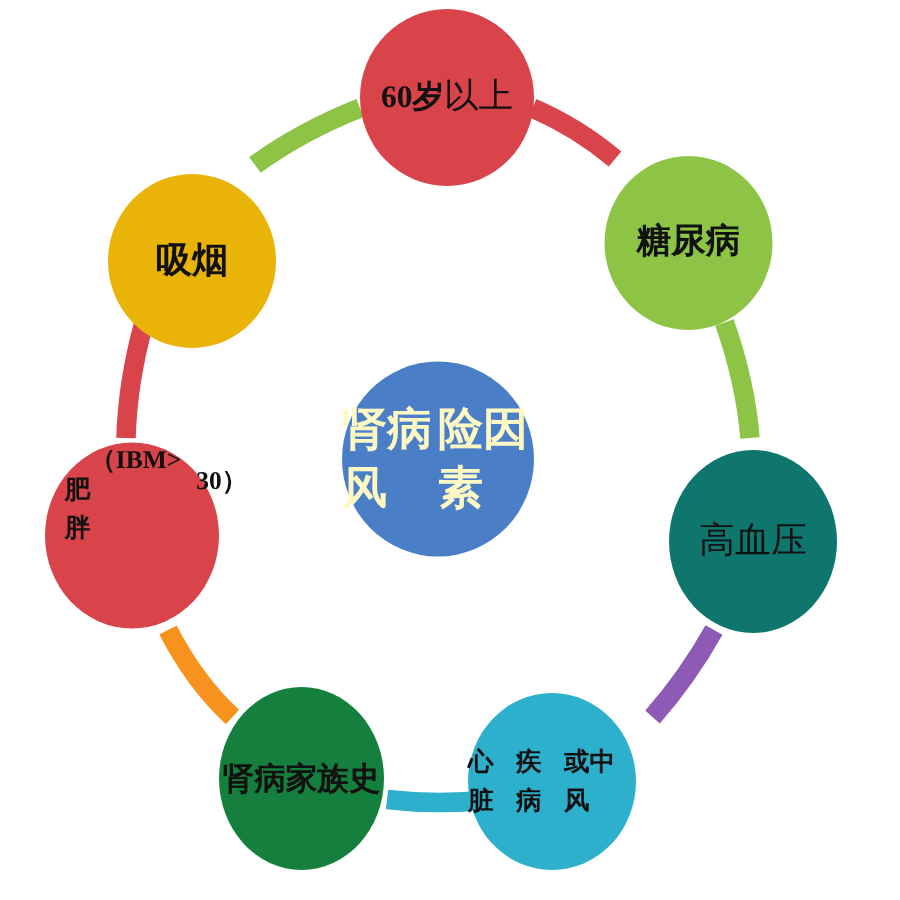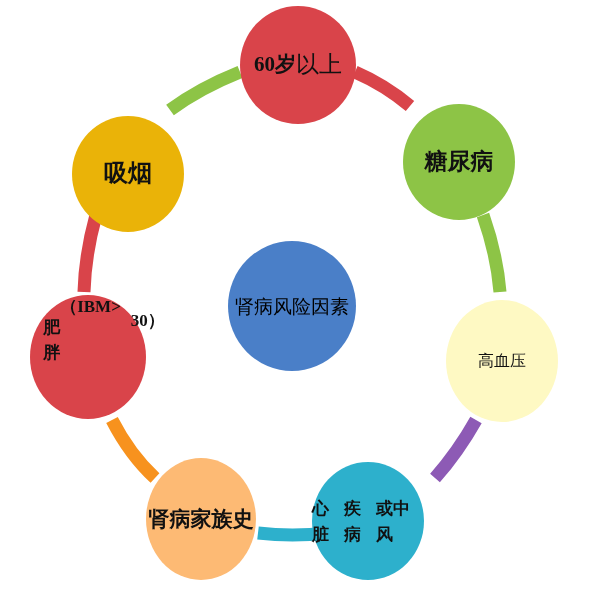--- a/index.html
+++ b/index.html
@@ -27,47 +27,47 @@
 
   <path d="M 476 420 Q 458 452 435 478" stroke="#8d5ab5" stroke-width="13" fill="none" stroke-linecap="butt"></path>
 
   <path d="M 328 533 Q 292 537 258 533" stroke="#2db0cc" stroke-width="13" fill="none" stroke-linecap="butt"></path>
 
   <path d="M 155 478 Q 130 455 112 420" stroke="#f7921e" stroke-width="13" fill="none" stroke-linecap="butt"></path>
 
   <path d="M 84 292 Q 85 255 96 215" stroke="#d9444a" stroke-width="13" fill="none" stroke-linecap="butt"></path>
 </svg>
 
-<div class="node" style="left:228px; top:241px; width:128px; height:130px; background:#4a7fc8; font-size:19px; font-weight:normal; color:#000000;">
+<div class="node" style="left:228px; top:241px; width:128px; height:130px; background:#4a7fc8; font-size:30px; font-weight:bold; color:#fef9c3;">
   <span>肾病风</span>
   <span>险因素</span>
 </div>
 
 <div class="node" style="left:240px; top:6px; width:116px; height:118px; background:#d9444a; font-size:21px;">
   <span style="font-family:'Liberation Serif', serif;">60岁</span>
   <span style="font-weight:normal; font-size:23px;">以上</span>
 </div>
 
 <div class="node" style="left:403px; top:104px; width:112px; height:116px; background:#8dc446; font-size:23px;">
   <span>糖尿</span>
   <span>病</span>
 </div>
 
-<div class="node" style="left:446px; top:300px; width:112px; height:122px; background:#fef9c3; font-size:16px; font-weight:normal;">
+<div class="node" style="left:446px; top:300px; width:112px; height:122px; background:#0f766e; font-size:24px; font-weight:normal;">
   <span>高血</span>
   <span>压</span>
 </div>
 
 <div class="node" style="left:312px; top:462px; width:112px; height:118px; background:#2db0cc; font-size:17px; line-height:1.55;">
   <span>心脏</span>
   <span>疾病</span>
   <span>或中风</span>
 </div>
 
-<div class="node" style="left:146px; top:458px; width:110px; height:122px; background:#fdba74; font-size:21px; line-height:1.55;">
+<div class="node" style="left:146px; top:458px; width:110px; height:122px; background:#15803d; font-size:21px; line-height:1.55;">
   <span>肾病</span>
   <span>家族史</span>
 </div>
 
 <div class="node" style="left:30px; top:295px; width:116px; height:124px; background:#d9444a; font-size:17px; line-height:1.45; align-items:flex-start; padding-left:20px;">
   <span style="padding-left:12px;margin-top:20px;">肥胖</span>
   <span style="font-family:'Liberation Serif', serif;">（IBM&gt;</span>
   <span style="font-family:'Liberation Serif', serif; padding-left:10px;margin-top:14px;">30）</span>
 </div>
 

